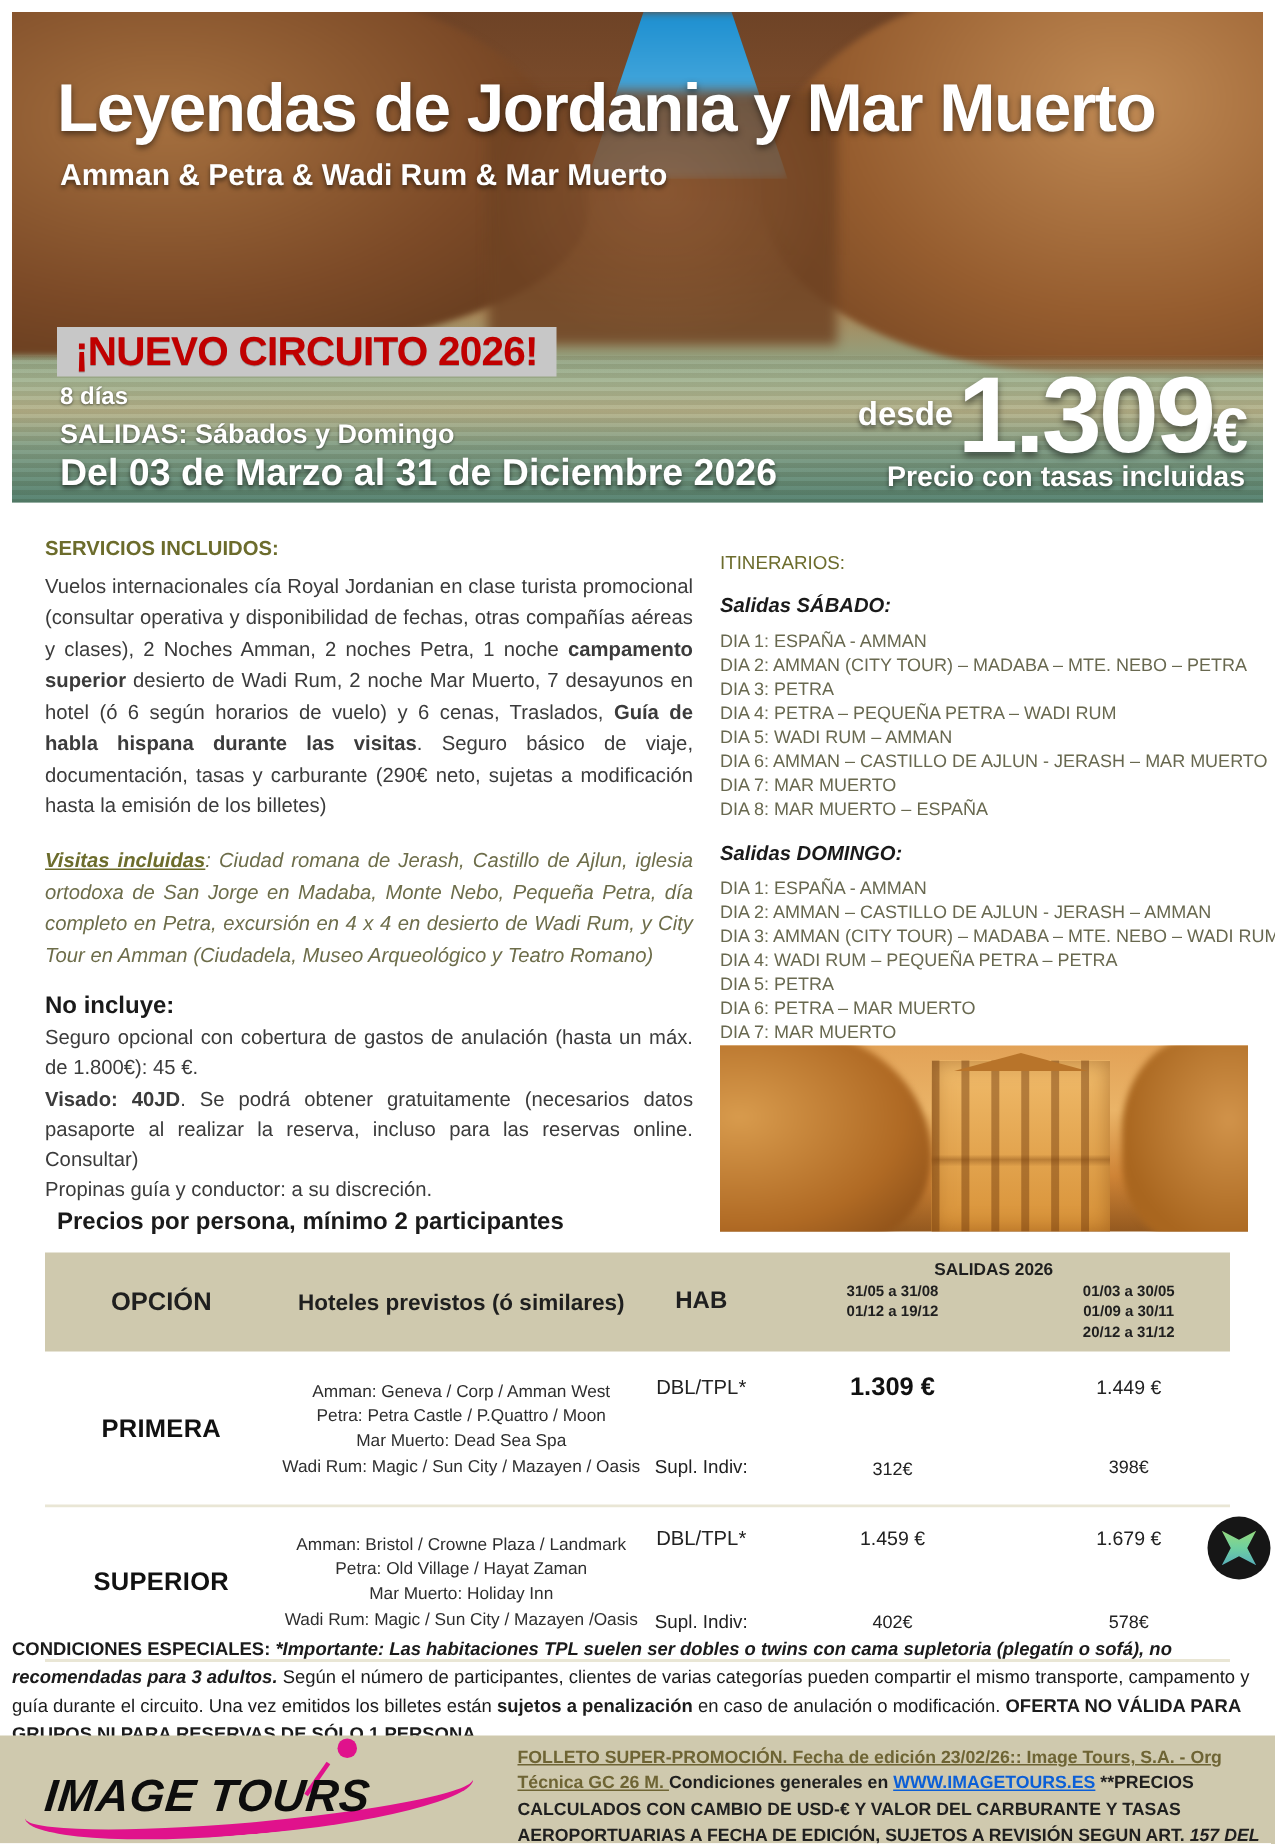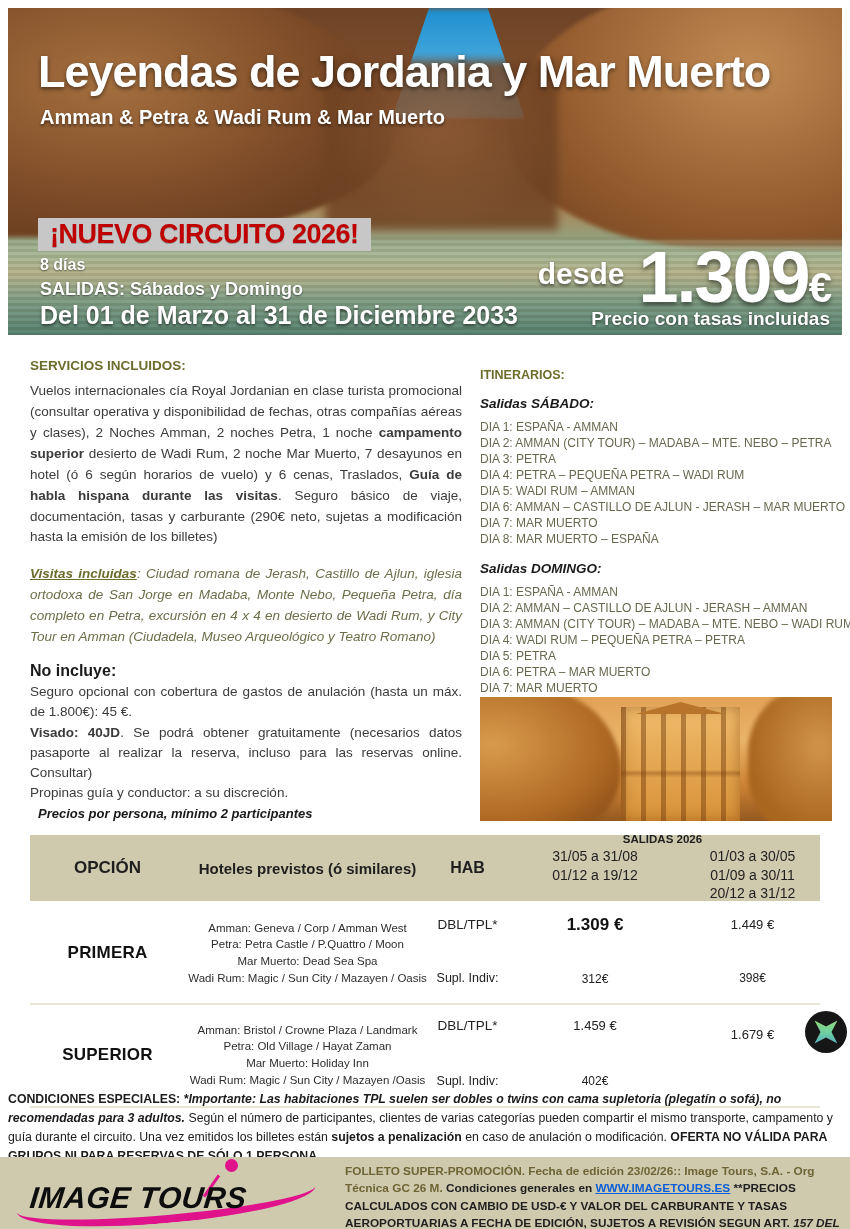--- a/index.html
+++ b/index.html
@@ -26,39 +26,39 @@
   .hero-title{position:absolute;left:30px;top:38px;width:800px;color:#fff;font-weight:700;font-size:45px;
         letter-spacing:-1px;text-shadow:0 2px 4px rgba(0,0,0,.5);}
   .hero-sub{position:absolute;left:32px;top:98px;color:#fff;font-weight:700;font-size:20px;
         text-shadow:0 2px 3px rgba(0,0,0,.5);}
   .badge{position:absolute;left:30px;top:210px;height:33px;line-height:33px;padding:0 12px;background:#c7c7c7;
         color:#c00000;font-weight:800;font-size:27px;letter-spacing:-.5px;text-shadow:0 1px 0 rgba(0,0,0,.25);}
   .hero-days{position:absolute;left:32px;top:248px;color:#fff;font-weight:700;font-size:16px;text-shadow:0 1px 2px rgba(0,0,0,.55);}
   .hero-salidas{position:absolute;left:32px;top:271px;color:#fff;font-weight:700;font-size:18px;text-shadow:0 1px 2px rgba(0,0,0,.55);}
   .hero-dates{position:absolute;left:32px;top:293px;color:#fff;font-weight:700;font-size:25px;text-shadow:0 2px 3px rgba(0,0,0,.55);}
   .hero-price{position:absolute;right:10px;top:228px;width:430px;text-align:right;color:#fff;white-space:nowrap;}
-  .hero-price .from{font-weight:700;font-size:30px;vertical-align:18px;margin-right:14px;text-shadow:0 2px 3px rgba(0,0,0,.5);}
+  .hero-price .from{font-weight:700;font-size:22px;vertical-align:18px;margin-right:3px;text-shadow:0 2px 3px rgba(0,0,0,.5);}
   .hero-price .val{font-weight:800;font-size:72px;letter-spacing:-2px;text-shadow:0 3px 5px rgba(0,0,0,.5);}
   .hero-price .cur{font-weight:800;font-size:42px;text-shadow:0 3px 5px rgba(0,0,0,.5);}
   .hero-tax{position:absolute;right:12px;top:300px;color:#fff;font-weight:700;font-size:19px;text-shadow:0 1px 3px rgba(0,0,0,.55);}
 
   
   .left-col{position:absolute;left:30px;top:358px;width:432px;}
   .sec-h{color:#6c6c2c;font-weight:700;font-size:13.5px;margin:0 0 8px 0;}
   .body-p{color:#3b3b3b;font-size:13.5px;line-height:1.55;text-align:justify;margin:0;}
   .body-p b{color:#3b3b3b;}
   .visitas{margin-top:16px;color:#6d6d4a;font-style:italic;font-size:13.5px;line-height:1.55;text-align:justify;}
   .visitas .vl{color:#6c6c2c;font-weight:800;text-decoration:underline;}
   .noinc-h{color:#1a1a1a;font-weight:800;font-size:16px;margin:14px 0 2px 0;}
   .noinc{color:#3b3b3b;font-size:13.5px;line-height:1.5;text-align:justify;margin:0;}
-  .precios-note{position:absolute;left:38px;top:806px;color:#1a1a1a;font-weight:700;font-style:italic;font-size:13px;}
+  .precios-note{position:absolute;left:38px;top:806px;color:#1a1a1a;font-weight:700;font-size:16px;}
 
   
   .right-col{position:absolute;left:480px;top:368px;width:356px;}
-  .itin-h{color:#6c6c2c;font-weight:700;font-size:12.5px;margin:0 0 14px 0;}
+  .itin-h{color:#6c6c2c;font-weight:400;font-size:12.5px;margin:0 0 14px 0;}
   .sal-label{color:#1a1a1a;font-weight:800;font-style:italic;font-size:13.5px;margin:0 0 8px 0;}
   .it-line{color:#68684f;font-size:12px;line-height:16px;white-space:nowrap;}
   .gap{height:14px;}
 
   .petra{position:absolute;left:480px;top:697px;width:352px;height:124px;overflow:hidden;
         background:linear-gradient(180deg,#e2a257 0%,#eab468 35%,#cf8436 70%,#94591f 100%);}
   .petra .rock-l{position:absolute;left:-12%;top:-8%;width:52%;height:116%;
         background:radial-gradient(ellipse at 30% 40%,#d89b4d 0%,#b06a24 60%,#7c4413 100%);
         border-radius:0 60% 40% 0/0 70% 50% 0;filter:blur(2px);}
   .petra .rock-r{position:absolute;right:-10%;top:-6%;width:34%;height:114%;
@@ -80,21 +80,21 @@
   .c2{width:245px;text-align:center;}
   .c3{width:75px;text-align:center;}
   .c4{width:180px;text-align:center;}
   .c5{width:135px;text-align:center;}
   .th-op{font-size:17px;}
   .th-ho{font-size:15px;}
   .th-hab{font-size:16px;}
   .c45{width:315px;display:flex;flex-direction:column;align-items:center;justify-content:center;}
   .salidas-l{font-weight:800;font-size:11.5px;color:#1f1f1f;margin-bottom:2px;}
   .dcols{display:flex;width:100%;}
-  .dc{font-weight:400;font-size:14px;color:#1f1f1f;line-height:1.35;}
+  .dc{font-weight:700;font-size:10px;color:#1f1f1f;line-height:1.35;}
   .trow{display:flex;background:#fff;border-bottom:2px solid #e9e6d5;padding:9px 0 10px 0;}
   .op-cell{width:155px;display:flex;align-items:center;justify-content:center;
         color:#111;font-weight:800;font-size:17px;letter-spacing:.2px;}
   .hot-cell{width:245px;text-align:center;color:#2e2e2e;font-size:11.5px;line-height:1.45;
         display:flex;flex-direction:column;justify-content:center;}
   .two-cell{display:flex;flex-direction:column;justify-content:space-between;padding:2px 0 6px 0;gap:36px;}
   .hab-top{font-size:13.5px;color:#222;font-weight:400;}
   .hab-bot{font-size:12.5px;color:#222;text-align:center;}
   .p-big{font-size:17px;font-weight:800;color:#111;}
   .p-norm{font-size:13px;color:#222;}
@@ -109,21 +109,21 @@
   
   .footer{position:absolute;left:0;top:1157px;width:850px;height:72px;background:#cfc9ae;}
   .logo{position:absolute;left:22px;top:14px;width:300px;height:48px;}
   .logo-text{position:absolute;left:8px;top:10px;font-weight:800;font-style:italic;font-size:30px;color:#0d0d0d;
         letter-spacing:.5px;transform:skewX(-6deg);white-space:nowrap;}
   .logo-swoosh{position:absolute;left:-6px;top:4px;width:300px;height:40px;border:0;
         border-bottom:8px solid #e0128c;border-radius:50%;transform:rotate(-5deg);}
   .logo-dot{position:absolute;left:203px;top:-12px;width:13px;height:13px;border-radius:50%;background:#e0128c;}
   .logo-tail{position:absolute;left:188px;top:2px;width:3px;height:26px;background:#e0128c;transform:rotate(35deg);}
   .foot-text{position:absolute;left:345px;top:6px;width:495px;font-size:11.8px;line-height:1.48;color:#2c2c2c;}
-  .ft-olive{color:#6e6434;font-weight:700;}
+  .ft-olive{color:#6e6434;font-weight:700;text-decoration:underline;}
   .ft-b{color:#1f1f1f;font-weight:800;}
   .ft-link{color:#0b5fd7;font-weight:800;text-decoration:underline;cursor:pointer;}
   .ft-bi{color:#1f1f1f;font-weight:800;font-style:italic;}
 
   
   .assist{position:absolute;left:805px;top:1011px;width:42px;height:42px;border-radius:50%;background:#161616;
         display:flex;align-items:center;justify-content:center;cursor:pointer;box-shadow:0 0 0 3px rgba(255,255,255,.6);}
   .assist .star{width:24px;height:24px;background:linear-gradient(135deg,#b8e05a 0%,#6fd0a0 50%,#3f8fd6 100%);
         clip-path:polygon(50% 0,62% 38%,100% 50%,62% 62%,50% 100%,38% 62%,0 50%,38% 38%);transform:rotate(45deg) scale(1.35);}
 </style>
@@ -136,21 +136,21 @@
     <div class="cliff-l"></div>
     <div class="cliff-r"></div>
     <div class="sky"></div>
     <div class="cliff-c"></div>
     <div class="water"></div>
     <div class="hero-title">Leyendas de Jordania y Mar Muerto</div>
     <div class="hero-sub">Amman &amp; Petra &amp; Wadi Rum &amp; Mar Muerto</div>
     <div class="badge">¡NUEVO CIRCUITO 2026!</div>
     <div class="hero-days">8 días</div>
     <div class="hero-salidas">SALIDAS: Sábados y Domingo</div>
-    <div class="hero-dates">Del 01 de Marzo al 31 de Diciembre 2033</div>
+    <div class="hero-dates">Del 03 de Marzo al 31 de Diciembre 2026</div>
     <div class="hero-price">
       <span class="from">desde</span><span class="val">1.309</span><span class="cur">€</span>
     </div>
     <div class="hero-tax">Precio con tasas incluidas</div>
   </div>
 
   <div class="left-col">
     <div class="sec-h">SERVICIOS INCLUIDOS:</div>
     <p class="body-p"><span>Vuelos internacionales cía Royal Jordanian en clase turista promocional (consultar operativa y disponibilidad de fechas, otras compañías aéreas y clases), 2 Noches Amman, 2 noches Petra, 1 noche </span><b>campamento superior</b><span> desierto de Wadi Rum, 2 noche Mar Muerto, 7 desayunos en hotel (ó 6 según horarios de vuelo) y 6 cenas, Traslados, </span><b>Guía de habla hispana durante las visitas</b><span>. Seguro básico de viaje, documentación, tasas y carburante (290€ neto, sujetas a modificación hasta la emisión de los billetes)</span></p>
     <p class="visitas"><span class="vl">Visitas incluidas</span><span>: Ciudad romana de Jerash, Castillo de Ajlun, iglesia ortodoxa de San Jorge en Madaba, Monte Nebo, Pequeña Petra, día completo en Petra, excursión en 4 x 4 en desierto de Wadi Rum, y City Tour en Amman (Ciudadela, Museo Arqueológico y Teatro Romano)</span></p>
@@ -245,20 +245,21 @@
       <div class="c3 two-cell">
         <div class="hab-top">DBL/TPL*</div>
         <div class="hab-bot">Supl. Indiv:</div>
       </div>
       <div class="c4 two-cell">
         <div class="p-norm">1.459 €</div>
         <div class="p-sm">402€</div>
       </div>
       <div class="c5 two-cell">
         <div class="p-norm">1.679 €</div>
+        <div class="p-sm">578€</div>
       </div>
     </div>
   </div>
 
   <div class="conds"><span class="b">CONDICIONES ESPECIALES: </span><span class="bi">*Importante: Las habitaciones TPL suelen ser dobles o twins con cama supletoria (plegatín o sofá), no recomendadas para 3 adultos.</span><span> Según el número de participantes, clientes de varias categorías pueden compartir el mismo transporte, campamento y guía durante el circuito.  Una vez emitidos los billetes están </span><span class="b">sujetos a penalización</span><span> en caso de anulación o modificación. </span><span class="b">OFERTA NO VÁLIDA PARA GRUPOS NI PARA RESERVAS DE SÓLO 1 PERSONA</span></div>
 
   <div class="footer">
     <div class="logo">
       <div class="logo-swoosh"></div>
       <div class="logo-tail"></div>

